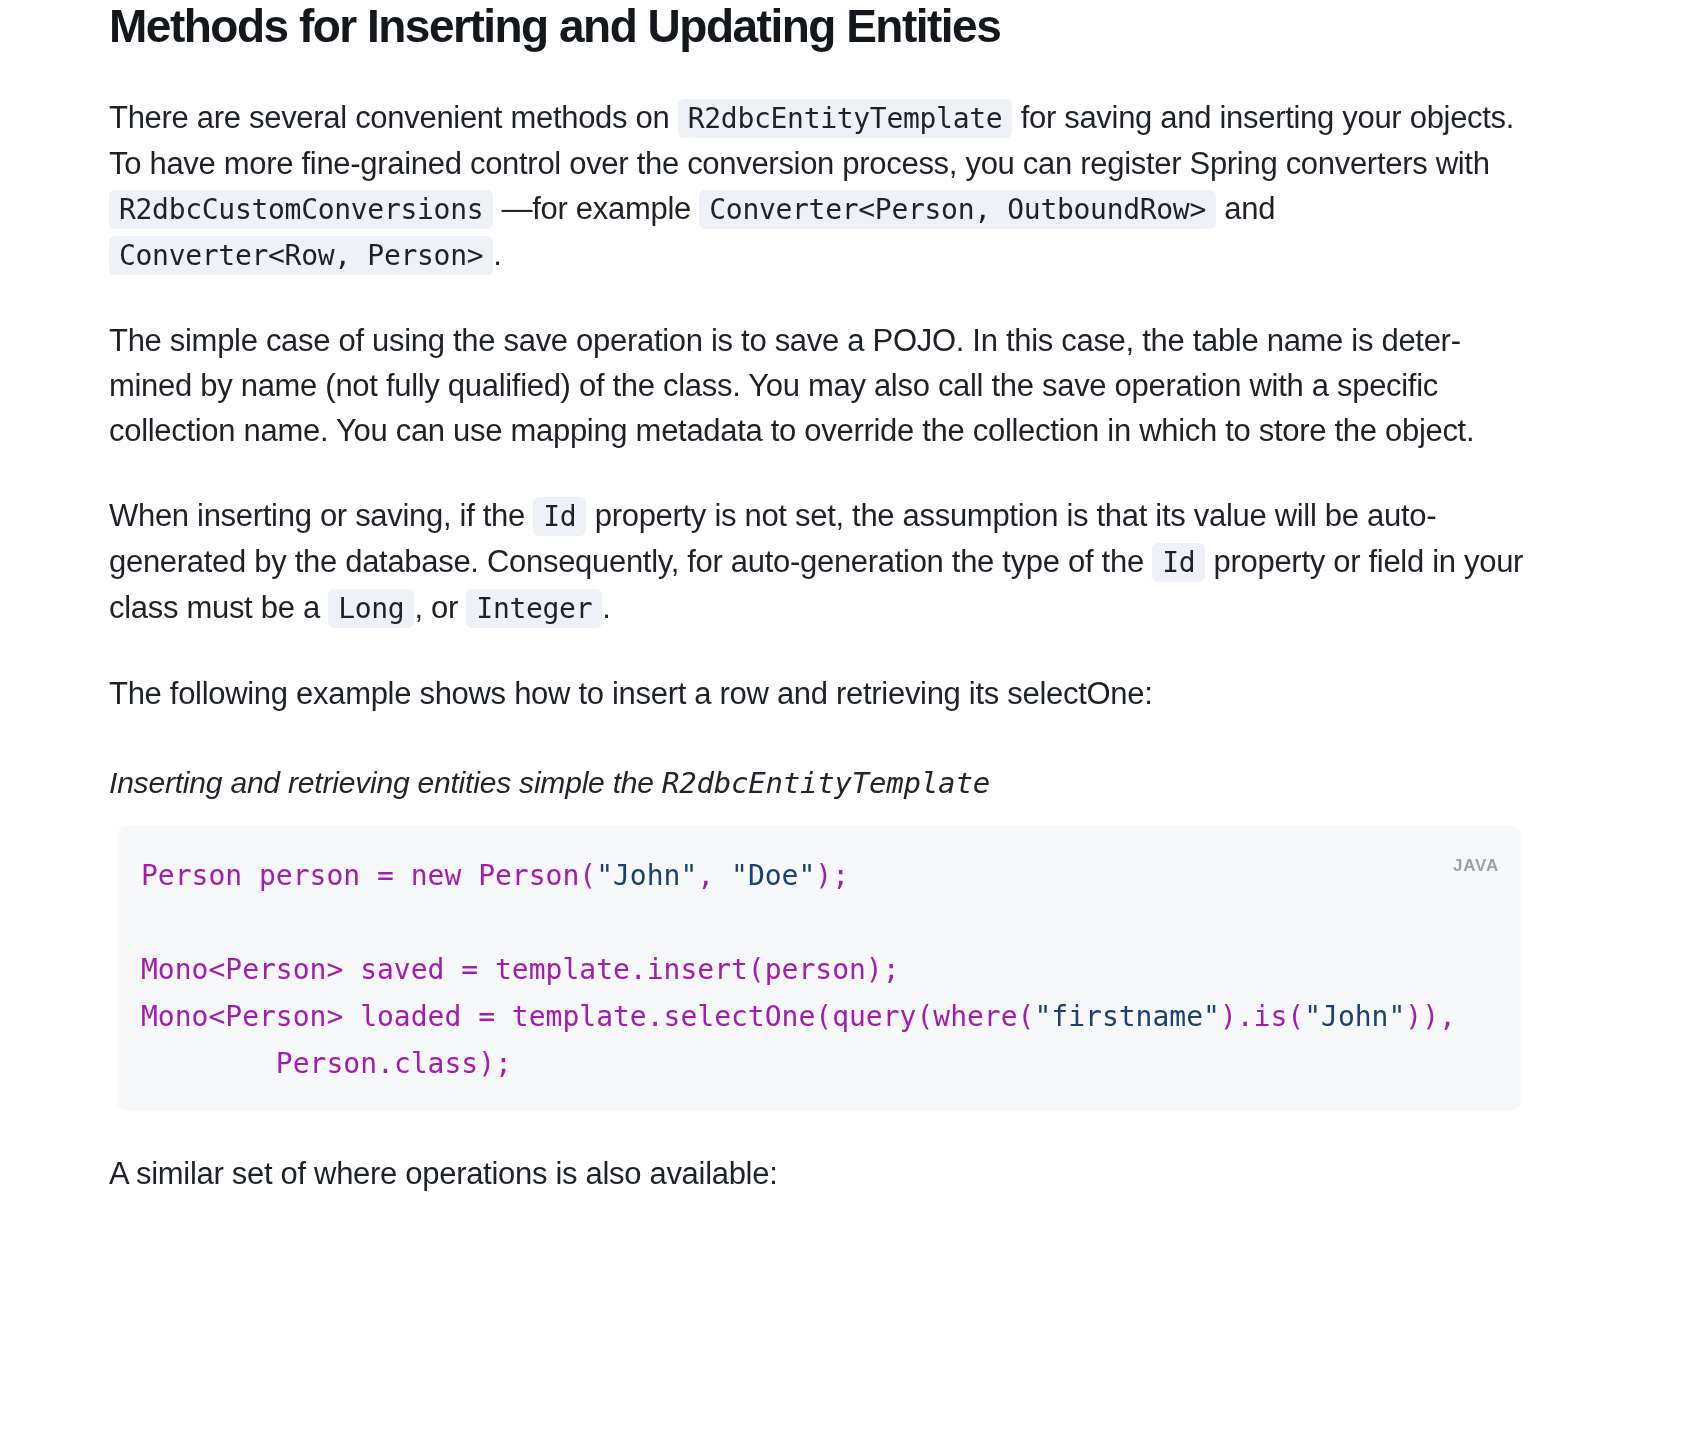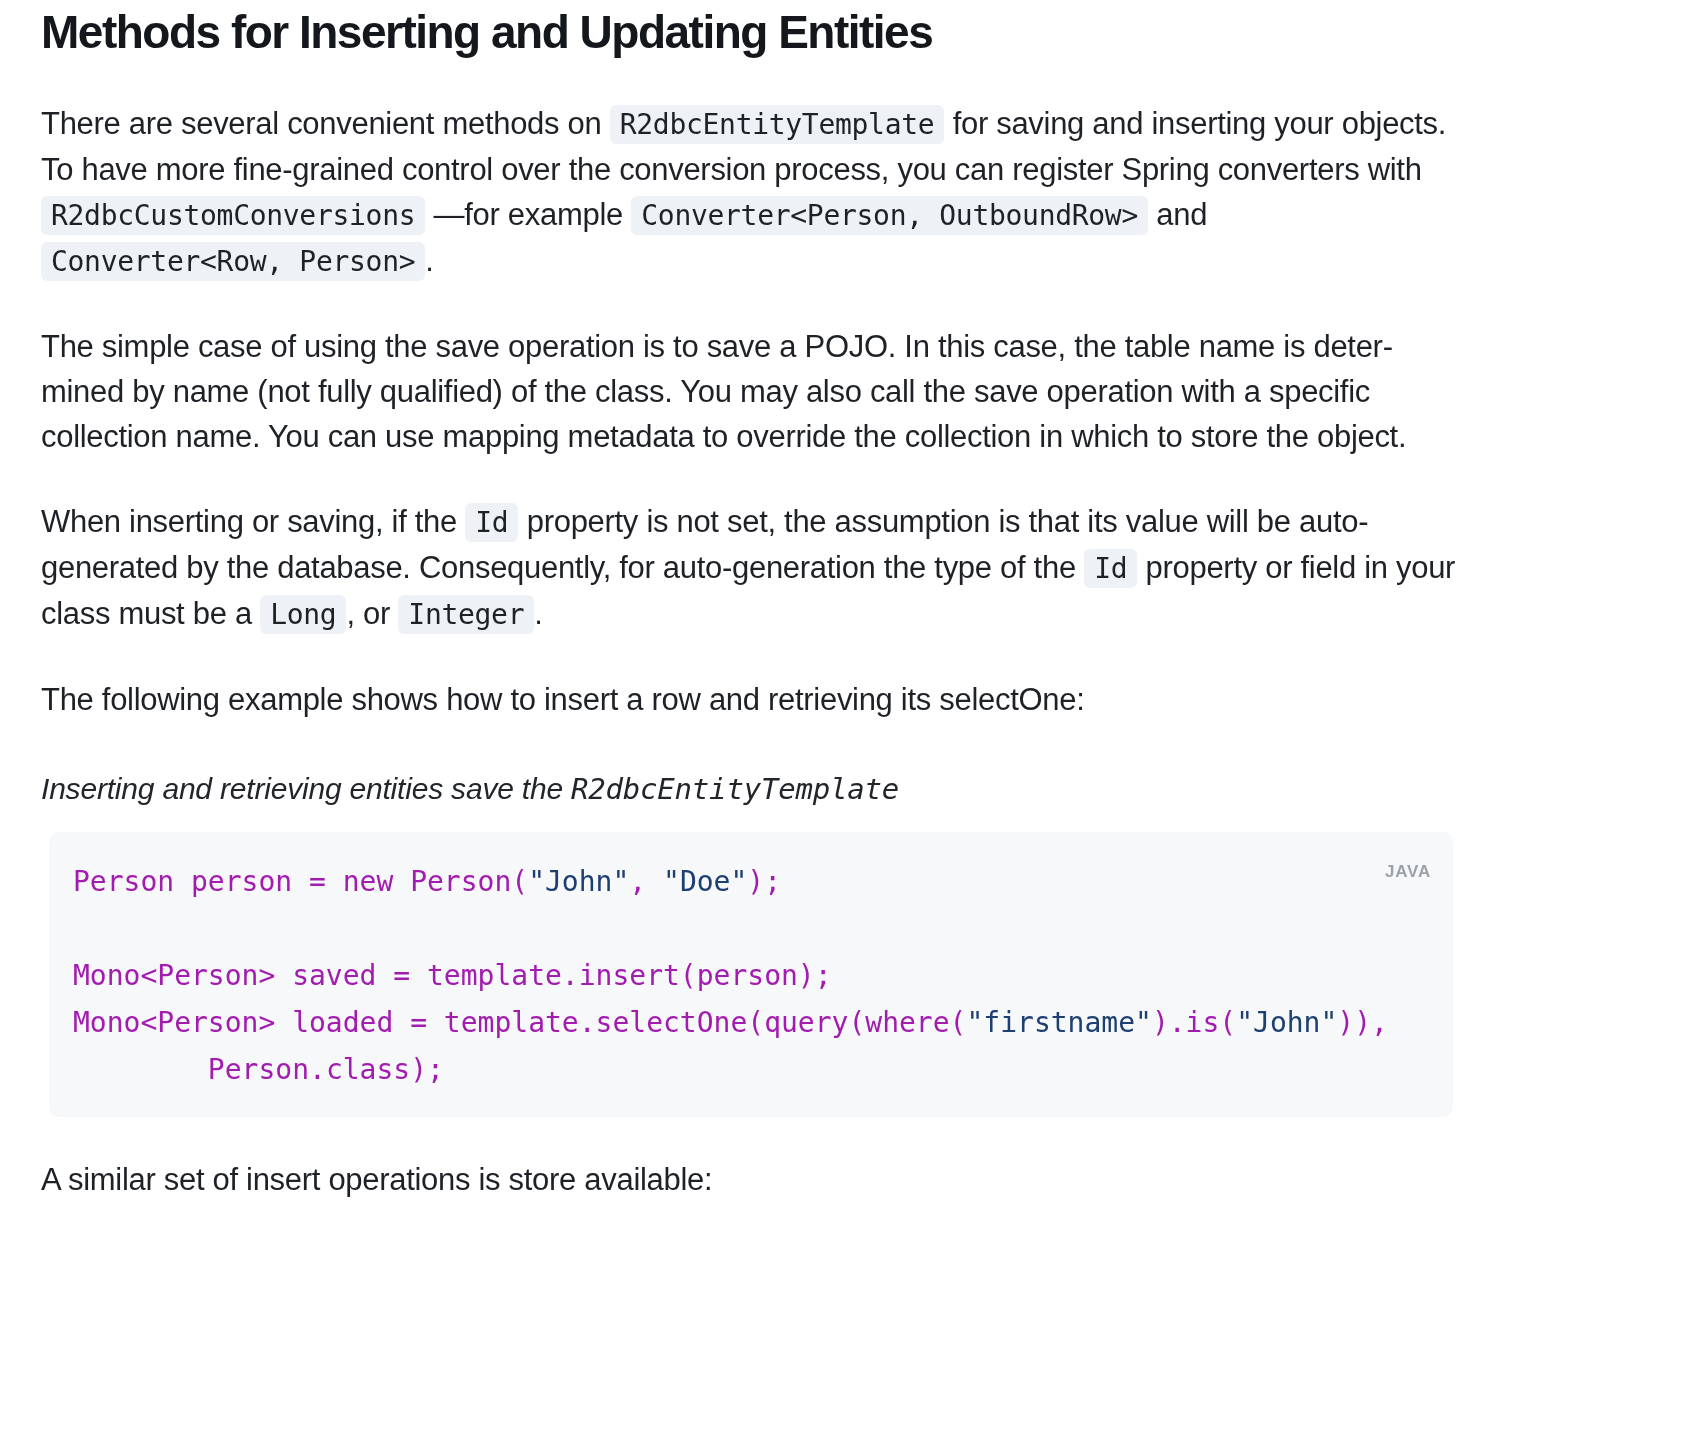--- a/index.html
+++ b/index.html
@@ -9,22 +9,21 @@
   }
   body {
     width: 1704px;
     height: 1454px;
     overflow: hidden;
     font-family: "Liberation Sans", sans-serif;
     color: #1e2227;
   }
   .page {
     width: 1415px;
-    margin-left: 41px;
-    padding-top: 6px;
+    margin-left: 109px;
   }
   h1.title {
     margin: 0 0 42px 0;
     font-size: 46px;
     line-height: 1.15;
     font-weight: 800;
     letter-spacing: -1.5px;
     color: #14181c;
   }
   p.body-par {
@@ -96,23 +95,23 @@
   <h1 class="title">Methods for Inserting and Updating Entities</h1>
 
   <p class="body-par"><span>There are several convenient methods on </span><code class="chip">R2dbcEntityTemplate</code><span> for saving and inserting your ob­jects. To have more fine-grained control over the conversion process, you can register Spring con­verters with </span><code class="chip">R2dbcCustomConversions</code><span> —for example </span><code class="chip">Converter&lt;Person, OutboundRow&gt;</code><span> and </span><code class="chip">Converter&lt;Row, Person&gt;</code><span>.</span></p>
 
   <p class="body-par"><span>The simple case of using the save operation is to save a POJO. In this case, the table name is deter­mined by name (not fully qualified) of the class. You may also call the save operation with a specific collection name. You can use mapping metadata to override the collection in which to store the object.</span></p>
 
   <p class="body-par"><span>When inserting or saving, if the </span><code class="chip">Id</code><span> property is not set, the assumption is that its value will be auto-generated by the database. Consequently, for auto-generation the type of the </span><code class="chip">Id</code><span> property or field in your class must be a </span><code class="chip">Long</code><span>, or </span><code class="chip">Integer</code><span>.</span></p>
 
   <p class="body-par"><span>The following example shows how to insert a row and retrieving its selectOne:</span></p>
 
-  <div class="caption"><span>Inserting and retrieving entities save the </span><span class="icode">R2dbcEntityTemplate</span></div>
+  <div class="caption"><span>Inserting and retrieving entities simple the </span><span class="icode">R2dbcEntityTemplate</span></div>
 
   <div class="codeblock">
     <span class="lang-badge">JAVA</span>
     <pre><div class="line"><span class="tok-plain">Person person = </span><span class="tok-kw">new</span><span class="tok-plain"> Person(</span><span class="tok-str">"John"</span><span class="tok-plain">, </span><span class="tok-str">"Doe"</span><span class="tok-plain">);</span></div><div class="line"></div><div class="line"><span class="tok-plain">Mono&lt;Person&gt; saved = template.insert(person);</span></div><div class="line"><span class="tok-plain">Mono&lt;Person&gt; loaded = template.selectOne(query(where(</span><span class="tok-str">"firstname"</span><span class="tok-plain">).is(</span><span class="tok-str">"John"</span><span class="tok-plain">)),</span></div><div class="line"><span class="tok-plain">        Person.</span><span class="tok-kw">class</span><span class="tok-plain">);</span></div></pre>
   </div>
 
 
-  <p class="body-par"><span>A similar set of insert operations is store available:</span></p>
+  <p class="body-par"><span>A similar set of where operations is also available:</span></p>
 
 </div>
 
 </body></html>

